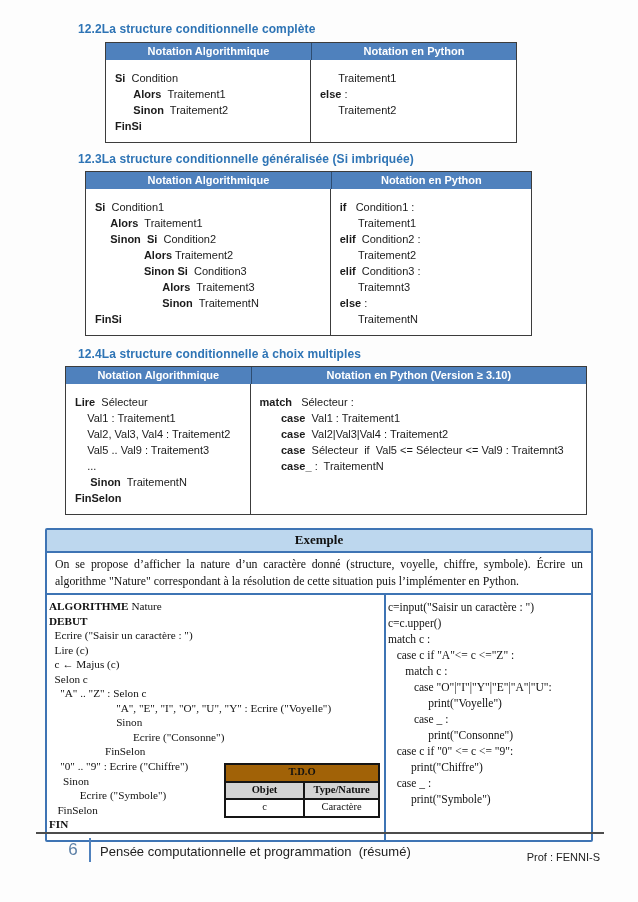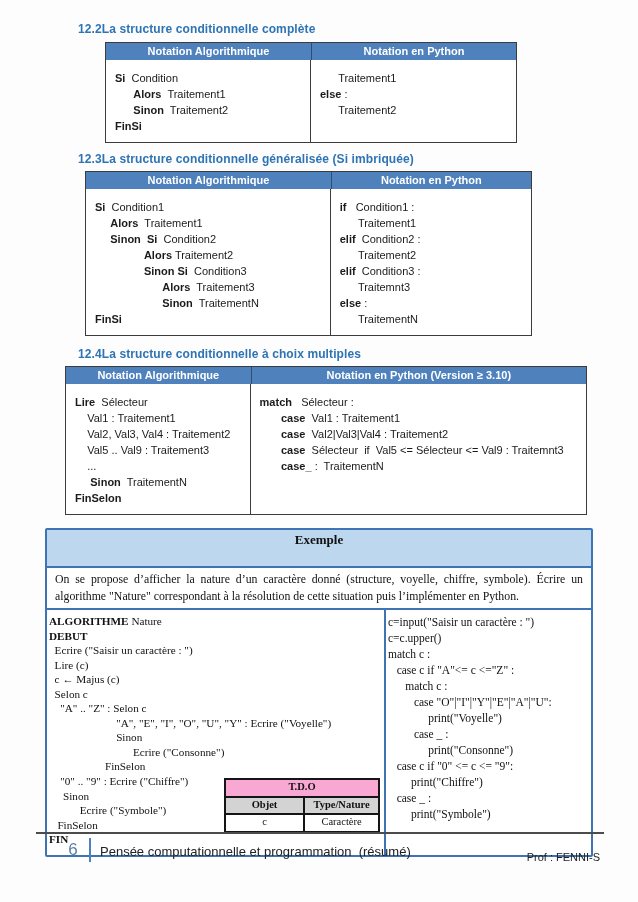--- a/index.html
+++ b/index.html
@@ -42,21 +42,21 @@
   .code-line b { font-weight:bold; }
 
   
   .example-box {
     margin:13px 0 0 45px; width:548px; box-sizing:border-box;
     border:2px solid #3E74B4; background:#fff; border-radius:2px;
   }
   .ex-header {
     background:#BDD7EE; border-bottom:2px solid #3E74B4;
     font-family:"Liberation Serif", serif; font-weight:bold; font-size:13px;
-    text-align:center; padding:2px 0 18px; color:#111;
+    text-align:center; padding:2px 0 3px; color:#111;
   }
   .ex-intro {
     font-family:"Liberation Serif", serif; font-size:11.8px; line-height:16.5px;
     text-align:justify; padding:3px 8px 4px; border-bottom:2px solid #3E74B4;
     color:#111;
   }
   .ex-code { display:flex; }
   .ex-col {
     font-family:"Liberation Serif", serif; color:#111;
     padding:4px 2px 8px 2px; box-sizing:border-box; overflow:hidden;
@@ -67,21 +67,21 @@
   }
   .ex-col-right { flex:1; font-size:11.5px; line-height:16px; }
 
   
   .tdo {
     position:absolute; right:4px; bottom:22px; width:152px;
     border:2px solid #151515; font-family:"Liberation Serif", serif;
     font-size:10.5px; text-align:center; background:#fff;
   }
   .tdo-title {
-    background:#f9a8d4; font-weight:bold; border-bottom:2px solid #151515;
+    background:#a16207; font-weight:bold; border-bottom:2px solid #151515;
     padding:0 0 1px;
   }
   .tdo-row { display:flex; }
   .tdo-row > div { box-sizing:border-box; padding:0 0 1px; }
   .tdo-row > div:first-child { width:52%; border-right:2px solid #151515; }
   .tdo-row > div:last-child { flex:1; }
   .tdo-head { border-bottom:2px solid #151515;text-align:center; }
   .tdo-head > div { background:#D3D3D3; font-weight:bold; }
 
   

